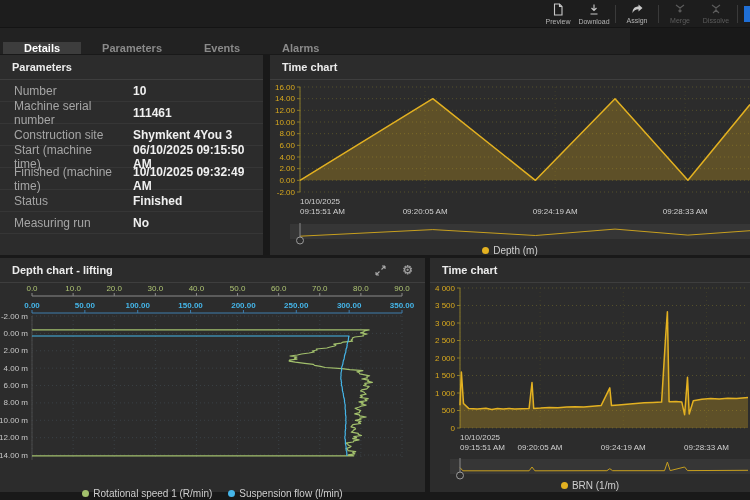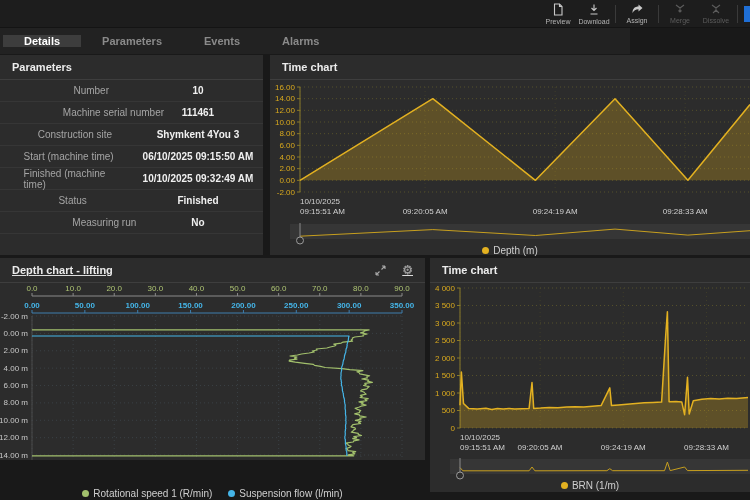--- a/index.html
+++ b/index.html
@@ -8,43 +8,43 @@
   .toolbar{position:absolute;left:0;top:0;width:750px;height:28px;background:#1d1d1d;display:flex;justify-content:flex-end;align-items:center;border-bottom:1px solid #141414;box-sizing:border-box;}
   .tb-item{width:36px;display:flex;flex-direction:column;align-items:center;gap:2px;cursor:pointer;}
   .tb-item .tb-label{font-size:7px;color:#b5b5b5;line-height:1;}
   .tb-item.disabled .tb-label{color:#5c5c5c;}
   .tb-item svg{stroke:#c9c9c9;fill:none;stroke-width:1.1;}
   .tb-item.disabled svg{stroke:#5c5c5c;}
   .tb-item svg .fillpart{fill:#c9c9c9;stroke:none;}
   .tb-sep{width:1px;height:18px;background:#3a3a3a;margin:0 3px;}
   .tb-blue{width:6px;height:16px;background:#1f6fd6;margin-left:3px;}
   
-  .tabbar{position:absolute;left:0;top:28px;width:630px;height:26px;background:#222;display:flex;align-items:center;}
+  .tabbar{position:absolute;left:0;top:28px;width:630px;height:26px;background:#222;display:flex;align-items:flex-end;}
   .tab-edge{width:3px;background:#a8a8a8;}
   .tab{padding:0 21px;display:flex;align-items:center;font-size:11px;font-weight:bold;color:#8a8a8a;cursor:pointer;}
   .tab.active{background:#3d3d3d;color:#fff;}
   
   .panel{position:absolute;background:#2c2c2c;}
   .panel-header{height:24px;display:flex;align-items:center;justify-content:space-between;padding:0 12px;font-size:11px;font-weight:bold;color:#ececec;border-bottom:1px solid #3e3e3e;}
   .hdr-icons{display:flex;gap:16px;align-items:center;}
   .gear{font-size:12px;color:#9a9a9a;cursor:pointer;line-height:1;}
   
-  .param-row{height:21px;display:flex;align-items:center;border-bottom:1px solid #363636;font-size:10px;justify-content:center;}
+  .param-row{height:21px;display:flex;align-items:center;border-bottom:1px solid #363636;font-size:12px;}
   .param-label{width:106px;padding-left:14px;color:#a5a5a5;flex:0 0 auto;}
   .param-value{font-weight:bold;color:#f0f0f0;margin-left:13px;}
   
   .chart-svg{position:absolute;left:0;}
   .legend{position:absolute;left:0;width:100%;display:flex;justify-content:center;gap:16px;font-size:10px;color:#cfcfcf;align-items:center;}
   .dot{width:7px;height:7px;border-radius:50%;display:inline-block;margin-right:4px;}
   .dot-y{background:#e3b121;}
   .dot-g{background:#a2c06c;}
   .dot-b{background:#45b5e8;}
   #panel-params{left:0;top:55px;width:263px;height:200px;}
   #panel-timetop{left:270px;top:55px;width:480px;height:200px;}
-  #panel-depth{left:0;top:258px;width:425px;height:202px;text-decoration:underline;}
+  #panel-depth{left:0;top:258px;width:425px;height:234px;}
   #panel-timebot{left:430px;top:258px;width:320px;height:234px;}
   #svg-time-top{top:26px;}
   #nav-time-top{top:166px;}
   #legend-timetop{top:190px;}
   #svg-depth{top:24px;}
   #legend-depth{top:230px;}
   #svg-time-bot{top:26px;}
   #nav-time-bot{top:198px;}
   #legend-timebot{top:222px;justify-content:center;}
 </style>

